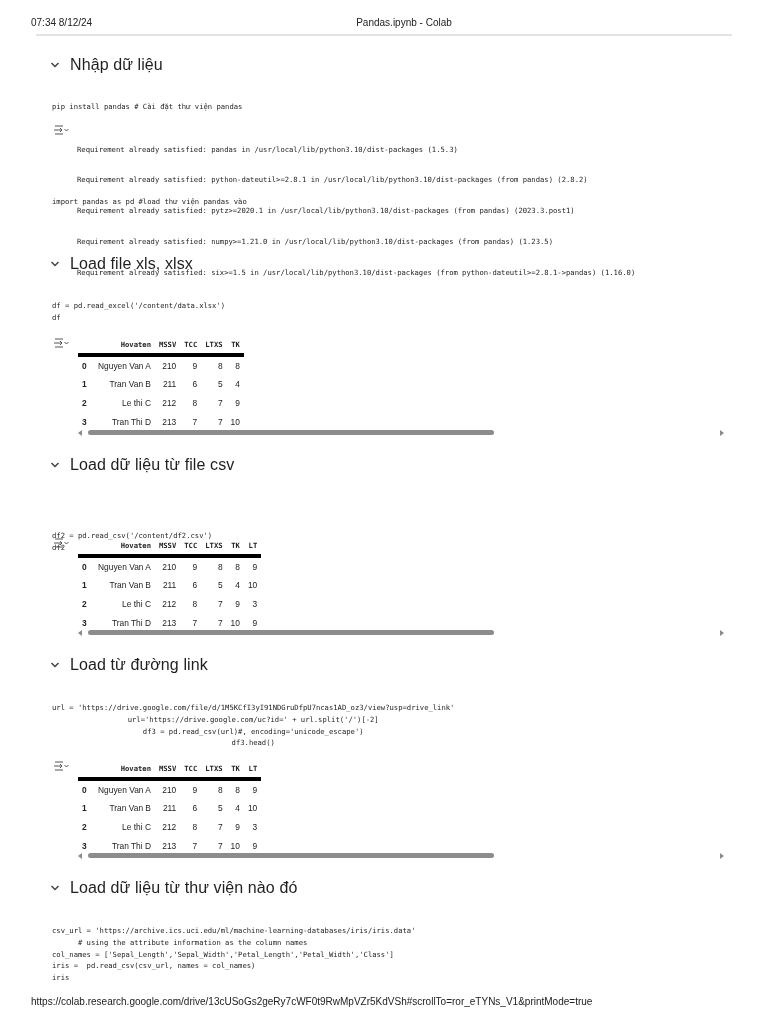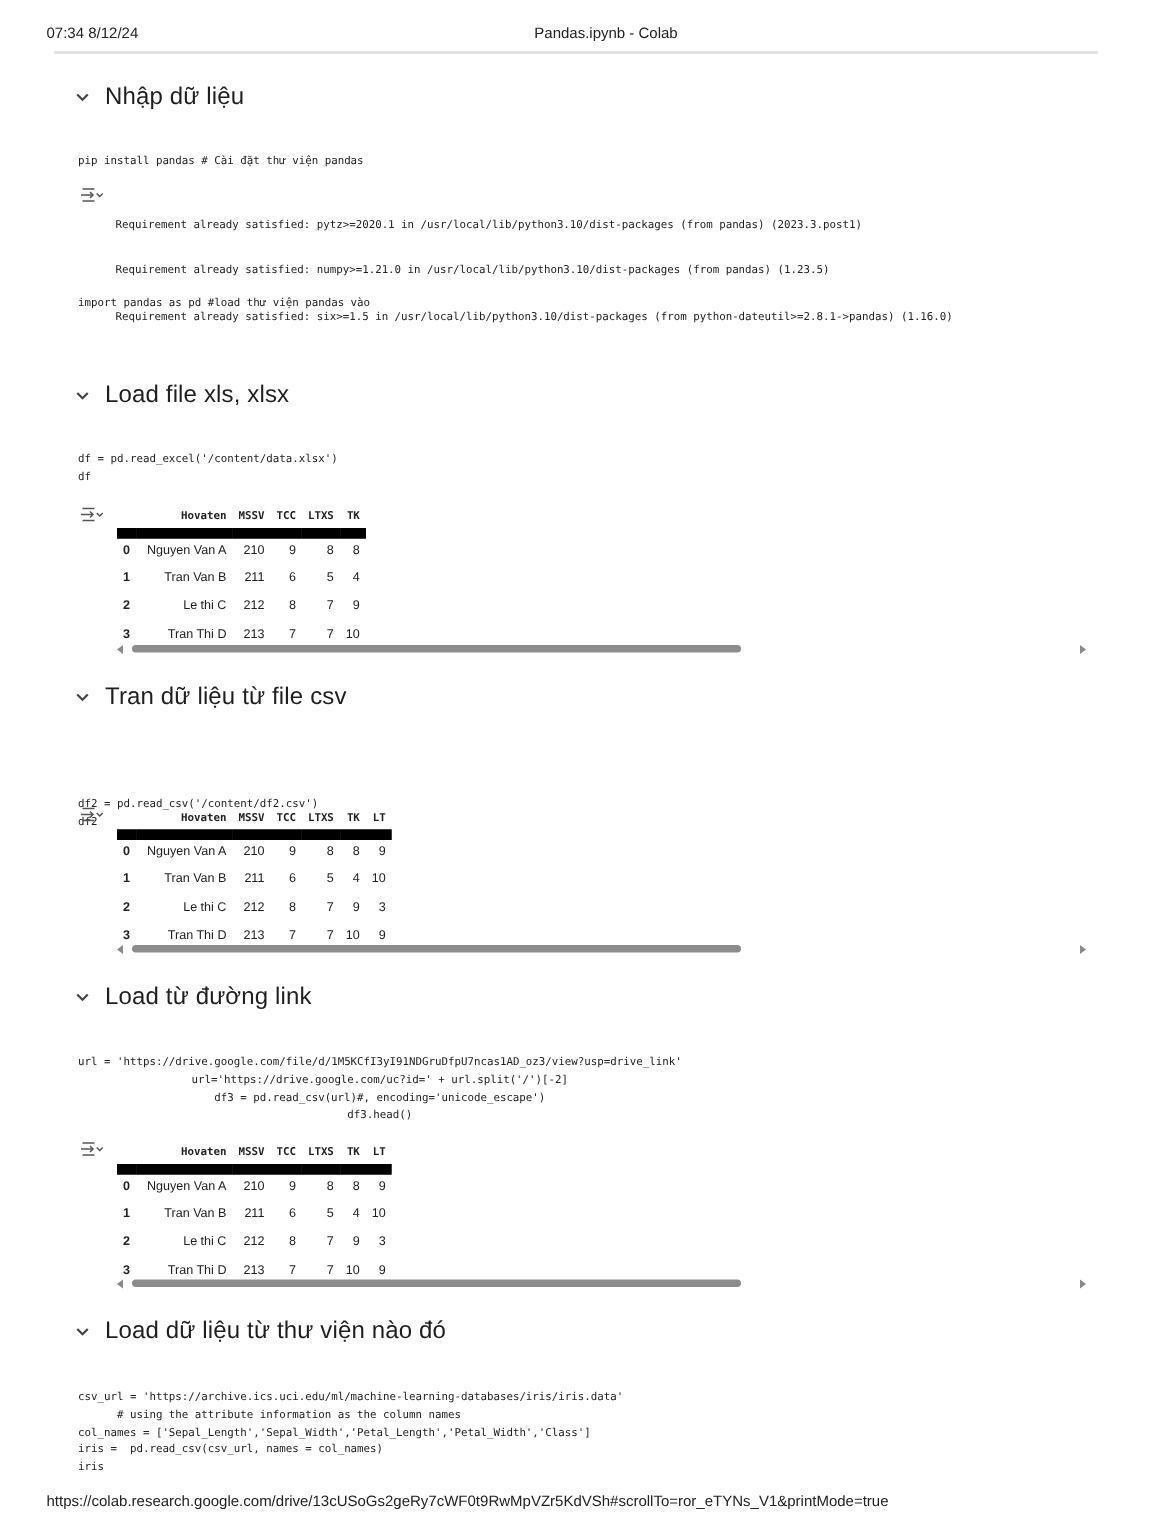--- a/index.html
+++ b/index.html
@@ -13,21 +13,21 @@
 
     .section-heading { position: absolute; left: 48px; display: flex; align-items: center; }
     .chev { width: 14px; height: 14px; margin-right: 8px; display: inline-block; }
     .section-heading .title { font-size: 16px; color: #1f1f1f; letter-spacing: 0.1px; }
 
     .code { position: absolute; left: 52px; font-family: "DejaVu Sans Mono", monospace; font-size: 7.2px; line-height: 11.8px; color: #222; white-space: pre; }
     .output-icon { position: absolute; left: 53px; width: 16px; height: 12px; }
     .output-text { position: absolute; left: 77px; font-family: "DejaVu Sans Mono", monospace; font-size: 7.2px; line-height: 10.3px; color: #222; white-space: pre; }
 
     .df { position: absolute; left: 78px; border-collapse: collapse; font-size: 8.4px; color: #222; }
-    .df th { font-family: "DejaVu Sans Mono", monospace; font-weight: bold; font-size: 7.2px; text-align: right; padding: 0 4px; height: 20px; border-bottom: 7px solid #000000; }
+    .df th { font-family: "DejaVu Sans Mono", monospace; font-weight: bold; font-size: 7.2px; text-align: right; padding: 0 4px; height: 20px; border-bottom: 4px solid #000000; }
     .df td { text-align: right; padding: 0 4px; height: 19px; font-family: "Liberation Sans", sans-serif; }
     .df td.idx { font-weight: bold; text-align: left; padding-left: 4px; }
     .df td.nm { padding-left: 6px; }
 
     .hscroll { position: absolute; left: 76px; width: 652px; height: 8px; }
     .hscroll .l-arrow { position: absolute; left: 2px; top: 1px; width: 0; height: 0; border-top: 3px solid transparent; border-bottom: 3px solid transparent; border-right: 4px solid #8a8a8a; }
     .hscroll .r-arrow { position: absolute; right: 4px; top: 1px; width: 0; height: 0; border-top: 3px solid transparent; border-bottom: 3px solid transparent; border-left: 4px solid #8a8a8a; }
     .hscroll .thumb { position: absolute; left: 12px; top: 1px; width: 406px; height: 5px; border-radius: 3px; background: #8c8c8c; }
 
     .print-footer { position: absolute; left: 31px; top: 996px; font-size: 10px; color: #222; }
@@ -50,20 +50,22 @@
 </div>
 <div class="code" style="top:101px;">pip install pandas # Cài đặt thư viện pandas</div>
 <svg class="output-icon" style="top:124px;" viewBox="0 0 16 12">
     <line x1="2" y1="2" x2="10" y2="2" stroke="#555" stroke-width="1"></line>
     <line x1="2" y1="10" x2="10" y2="10" stroke="#555" stroke-width="1"></line>
     <line x1="1" y1="6" x2="9" y2="6" stroke="#555" stroke-width="1"></line>
     <path d="M7 4 L9 6 L7 8" fill="none" stroke="#555" stroke-width="1"></path>
     <path d="M11.5 5 L13.5 7 L15.5 5" fill="none" stroke="#555" stroke-width="1"></path>
   </svg>
 <div class="output-text" style="top:124px;">
+  <div>Requirement already satisfied: pandas in /usr/local/lib/python3.10/dist-packages (1.5.3)</div>
+  <div>Requirement already satisfied: python-dateutil&gt;=2.8.1 in /usr/local/lib/python3.10/dist-packages (from pandas) (2.8.2)</div>
   <div>Requirement already satisfied: pytz&gt;=2020.1 in /usr/local/lib/python3.10/dist-packages (from pandas) (2023.3.post1)</div>
   <div>Requirement already satisfied: numpy&gt;=1.21.0 in /usr/local/lib/python3.10/dist-packages (from pandas) (1.23.5)</div>
   <div>Requirement already satisfied: six&gt;=1.5 in /usr/local/lib/python3.10/dist-packages (from python-dateutil&gt;=2.8.1-&gt;pandas) (1.16.0)</div>
 </div>
 <div class="code" style="top:196px;">import pandas as pd #load thư viện pandas vào</div>
 
 <div class="section-heading" style="top:255px;">
   <svg class="chev" viewBox="0 0 14 14">
       <path d="M3.5 5 L7 8.5 L10.5 5" fill="none" stroke="#444" stroke-width="1.5"></path>
     </svg>
@@ -127,21 +129,21 @@
 <div class="hscroll" style="top:429px;">
   <span class="l-arrow"></span>
   <span class="thumb"></span>
   <span class="r-arrow"></span>
 </div>
 
 <div class="section-heading" style="top:456px;">
   <svg class="chev" viewBox="0 0 14 14">
       <path d="M3.5 5 L7 8.5 L10.5 5" fill="none" stroke="#444" stroke-width="1.5"></path>
     </svg>
-  <span class="title">Tran dữ liệu từ file csv</span>
+  <span class="title">Load dữ liệu từ file csv</span>
 </div>
 <div class="code" style="top:530px;">df2 = pd.read_csv('/content/df2.csv')
 df2</div>
 <svg class="output-icon" style="top:537px;" viewBox="0 0 16 12">
     <line x1="2" y1="2" x2="10" y2="2" stroke="#555" stroke-width="1"></line>
     <line x1="2" y1="10" x2="10" y2="10" stroke="#555" stroke-width="1"></line>
     <line x1="1" y1="6" x2="9" y2="6" stroke="#555" stroke-width="1"></line>
     <path d="M7 4 L9 6 L7 8" fill="none" stroke="#555" stroke-width="1"></path>
     <path d="M11.5 5 L13.5 7 L15.5 5" fill="none" stroke="#555" stroke-width="1"></path>
   </svg>

